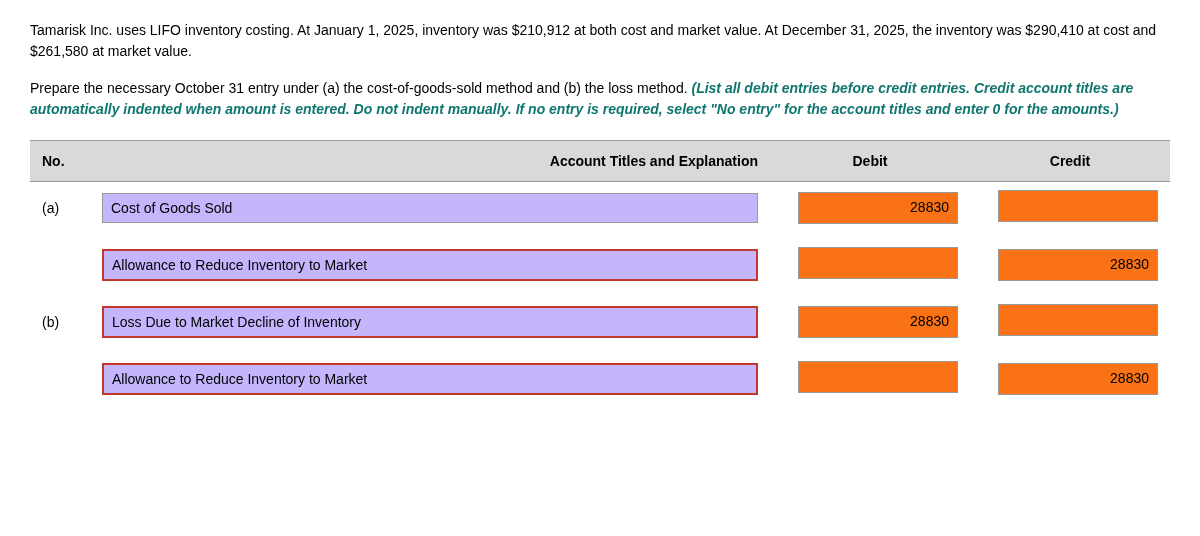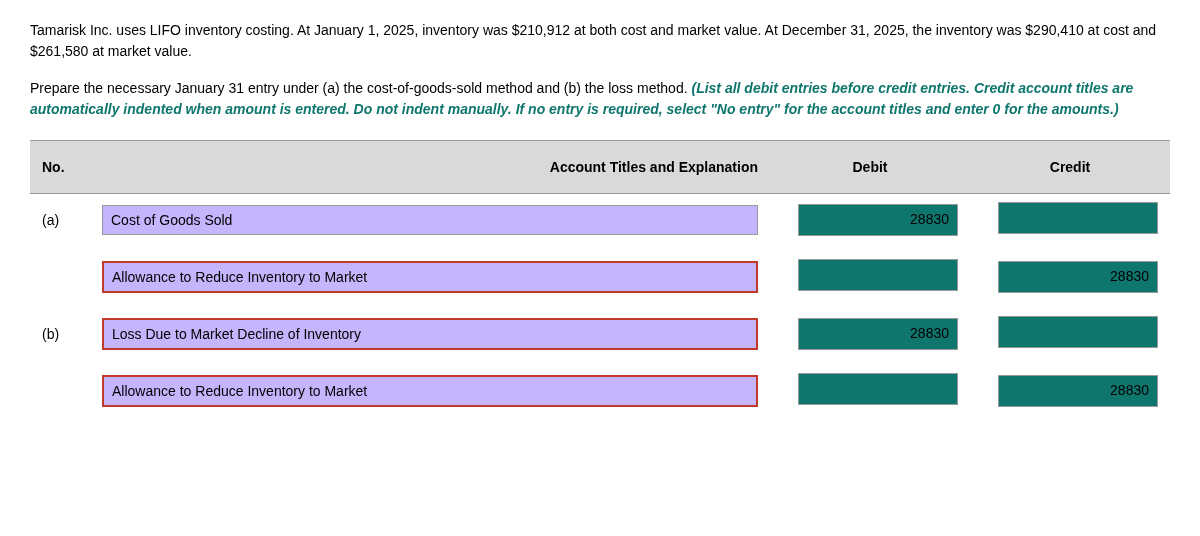--- a/index.html
+++ b/index.html
@@ -34,21 +34,21 @@
       font-weight: bold;
     }
 
     .header-row {
       background-color: #d9d9d9;
       border-top: 1px solid #999;
       border-bottom: 1px solid #999;
     }
 
     .header-row th {
-      padding: 18px 12px;
+      padding: 12px 12px;
       font-weight: bold;
       font-size: 14px;
     }
 
     .header-no {
       width: 60px;
       text-align: left;
     }
 
     .header-account {
@@ -105,21 +105,21 @@
       width: 200px;
       text-align: right;
       vertical-align: middle;
     }
 
     .amount-box {
       display: inline-block;
       width: 160px;
       padding: 6px 8px;
       border: 1px solid #999;
-      background: #0f766e;
+      background: #f97316;
       text-align: right;
       font-size: 14px;
       min-height: 32px;
     }
 
     .row-spacer td {
       height: 6px;
     }
 
     table {
@@ -132,21 +132,21 @@
     }
   </style>
 </head>
 <body>
 
 <p class="intro-text">
   <span>Tamarisk Inc. uses LIFO inventory costing. At January 1, 2025, inventory was $210,912 at both cost and market value. At December 31, 2025, the inventory was $290,410 at cost and $261,580 at market value.</span>
 </p>
 
 <p class="instruction-text">
-  <span>Prepare the necessary January 31 entry under (a) the cost-of-goods-sold method and (b) the loss method.</span>
+  <span>Prepare the necessary October 31 entry under (a) the cost-of-goods-sold method and (b) the loss method.</span>
   <span class="instruction-italic">(List all debit entries before credit entries. Credit account titles are automatically indented when amount is entered. Do not indent manually. If no entry is required, select "No entry" for the account titles and enter 0 for the amounts.)</span>
 </p>
 
 <table>
   <thead>
     <tr class="header-row">
       <th class="header-no">No.</th>
       <th class="header-account">Account Titles and Explanation</th>
       <th class="header-debit">Debit</th>
       <th class="header-credit">Credit</th>

